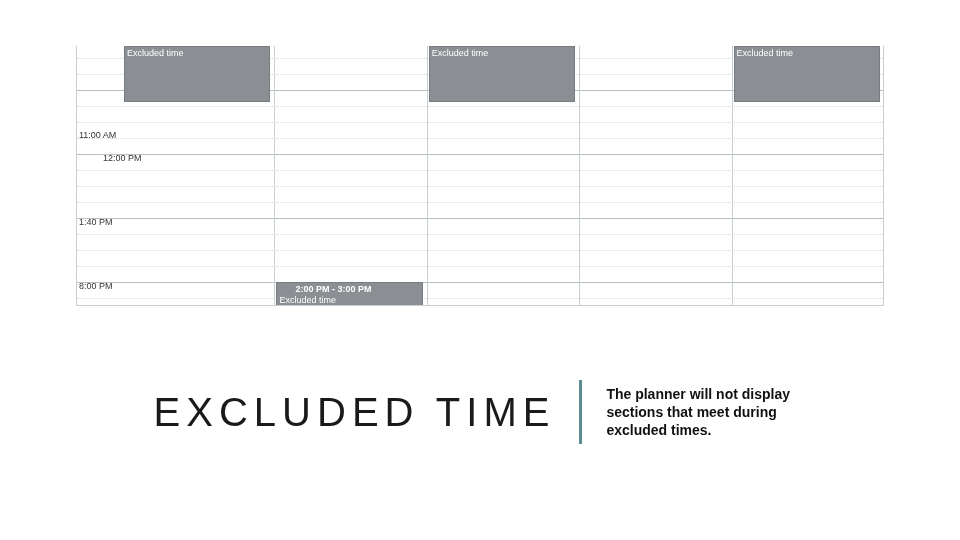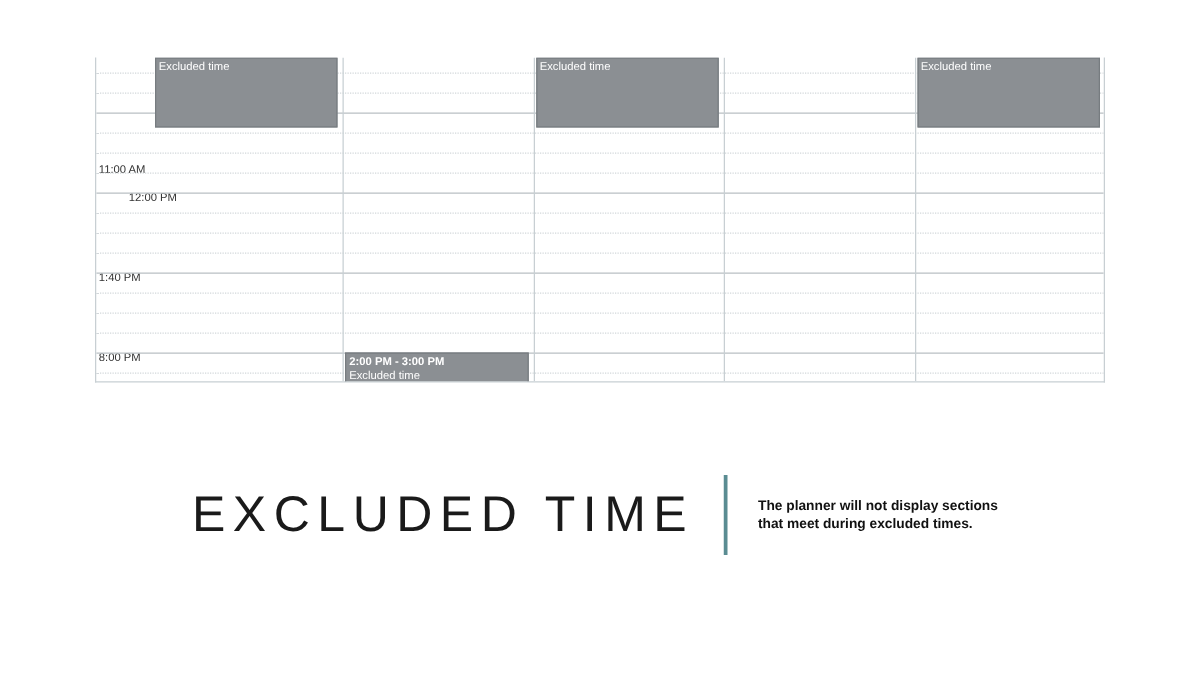--- a/index.html
+++ b/index.html
@@ -80,20 +80,21 @@
     line-height: 11px;
     border: 1px solid #777c80;
     box-sizing: border-box;
     padding: 1px 2px 0 2px;
     overflow: hidden;
     font-weight: bold;
   }
   .event .time-range {
     font-weight: bold;
     white-space: nowrap;
+    margin-left: 16px;
   }
   .event .title {
     font-weight: normal;
     white-space: nowrap;
     overflow: hidden;
     text-overflow: ellipsis;
   }
 
   
   .caption {
@@ -112,21 +113,21 @@
     color: #1a1a1a;
     text-align: right;
   }
   .divider {
     width: 0;
     height: 64px;
     border-left: 3px solid #5a8c92;
   }
   .caption-desc {
     width: 200px;
-    font-size: 11px;
+    font-size: 14px;
     font-weight: bold;
     color: #111;
     line-height: 1.3;
   }
 </style>
 </head>
 <body>
 
 <div class="slide">
 

